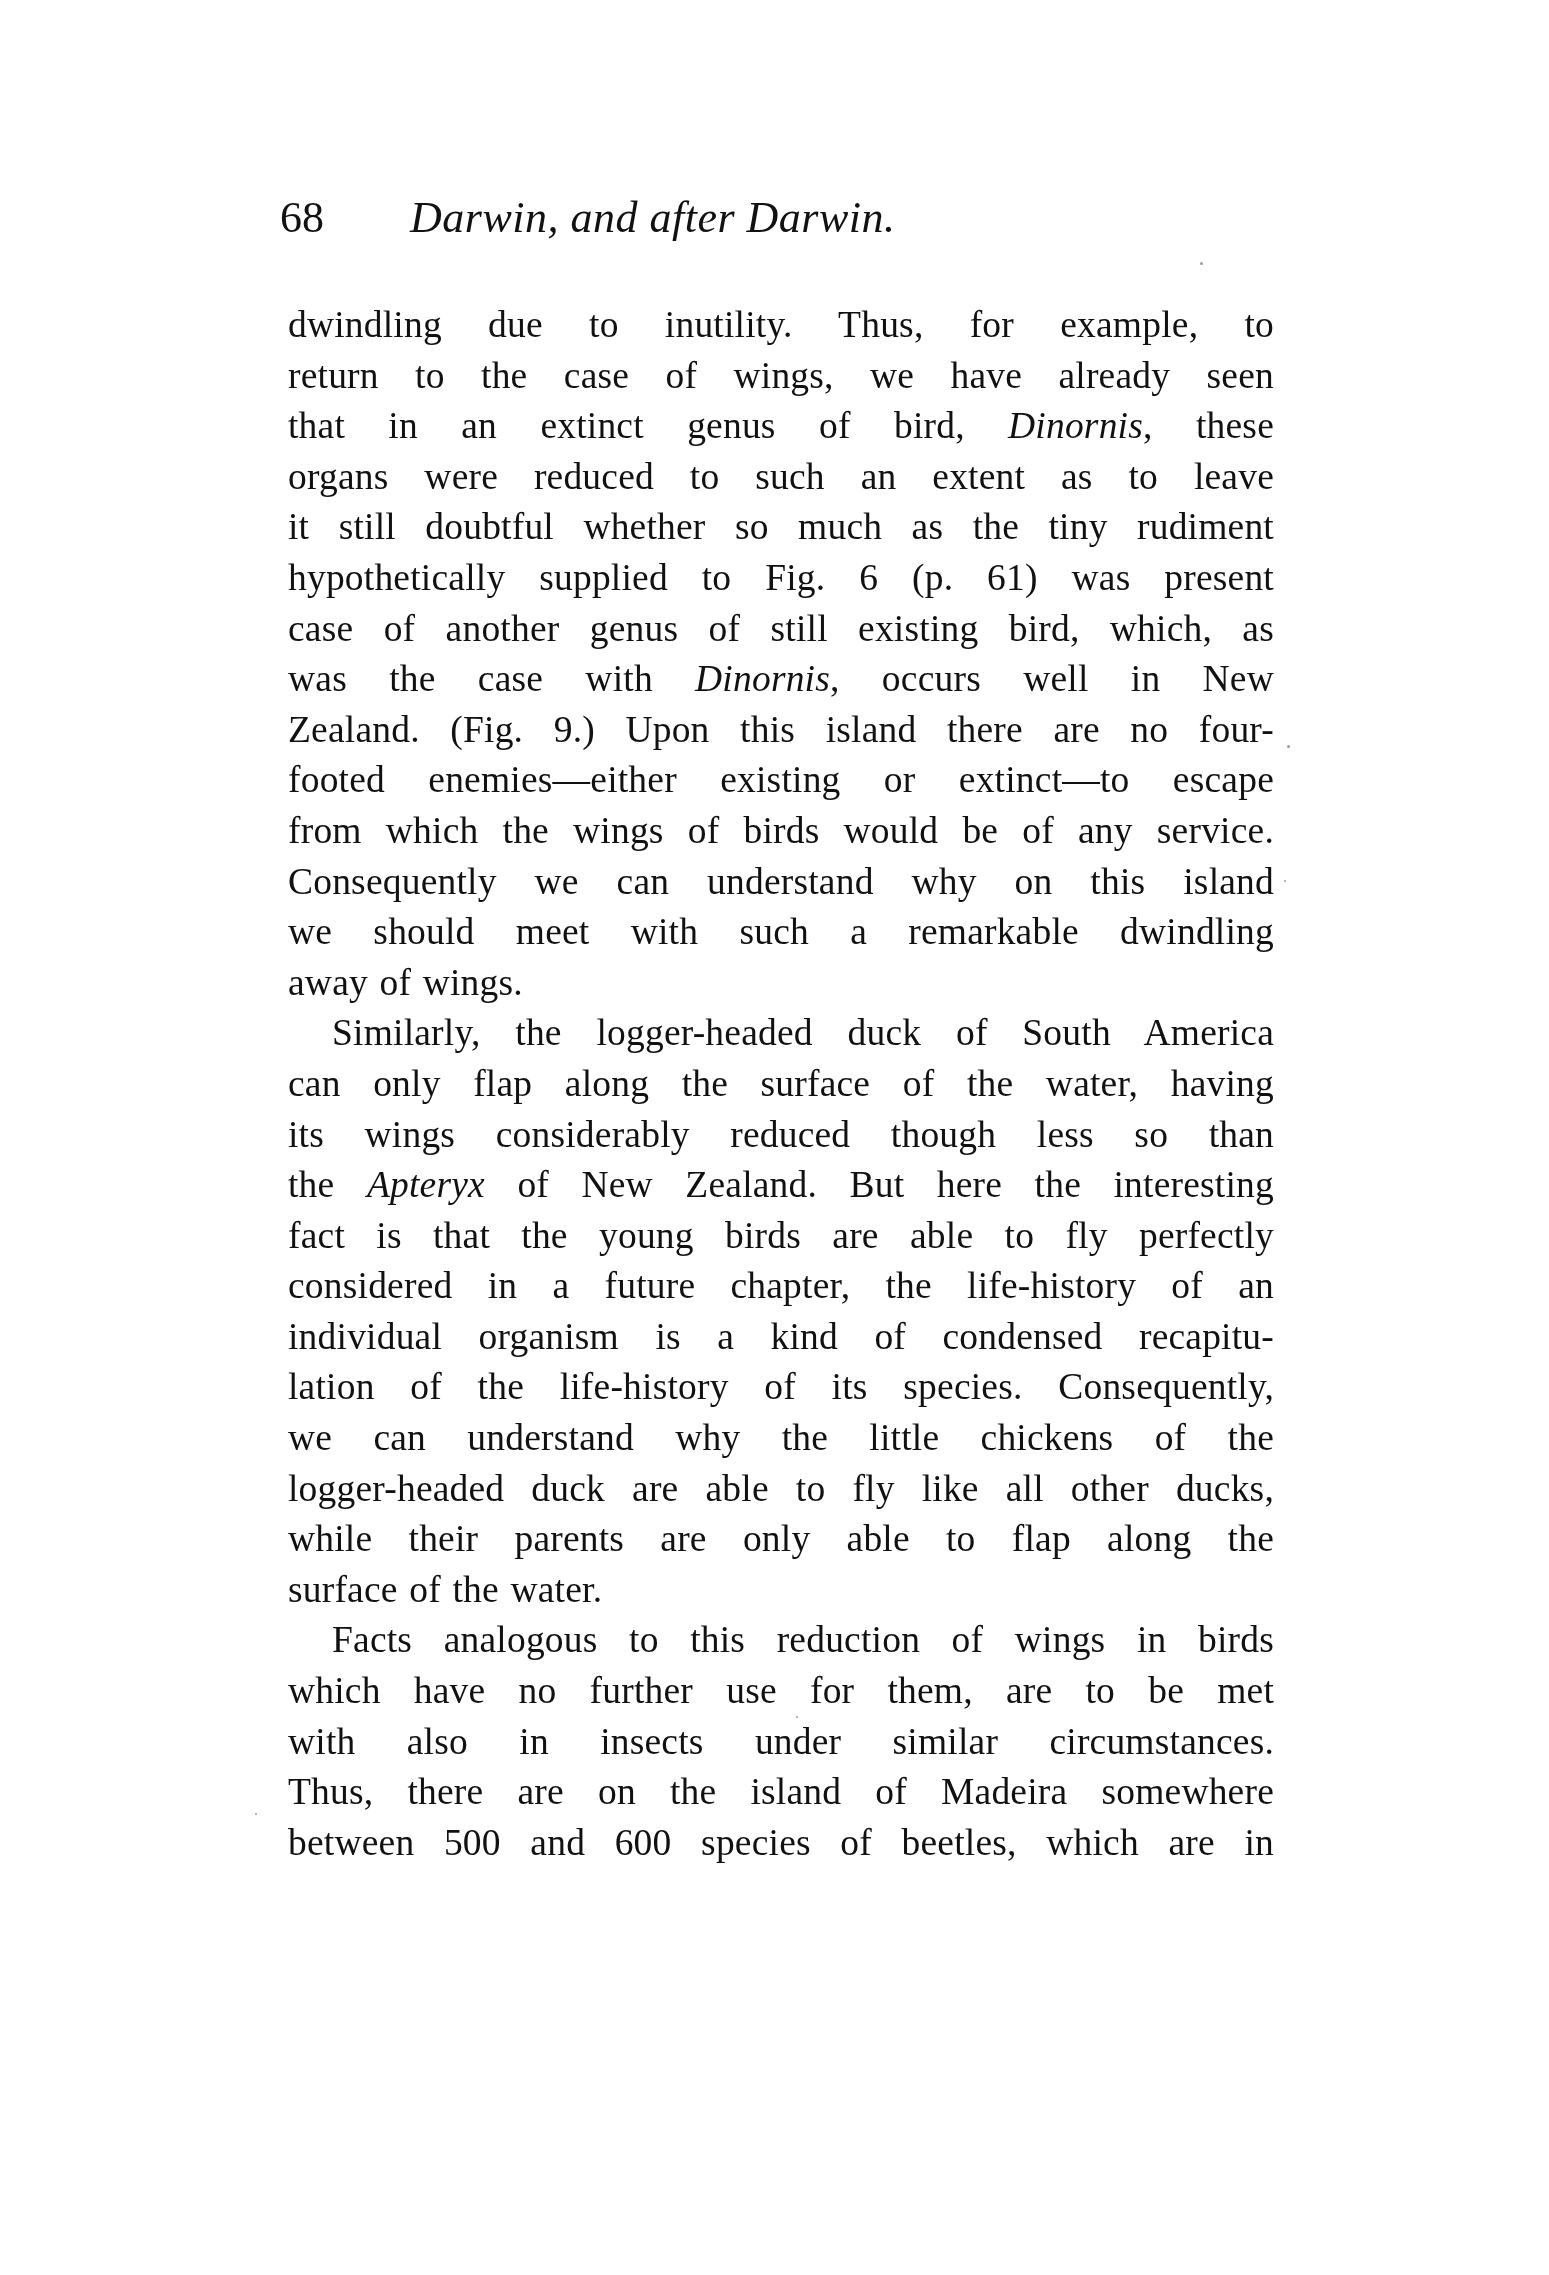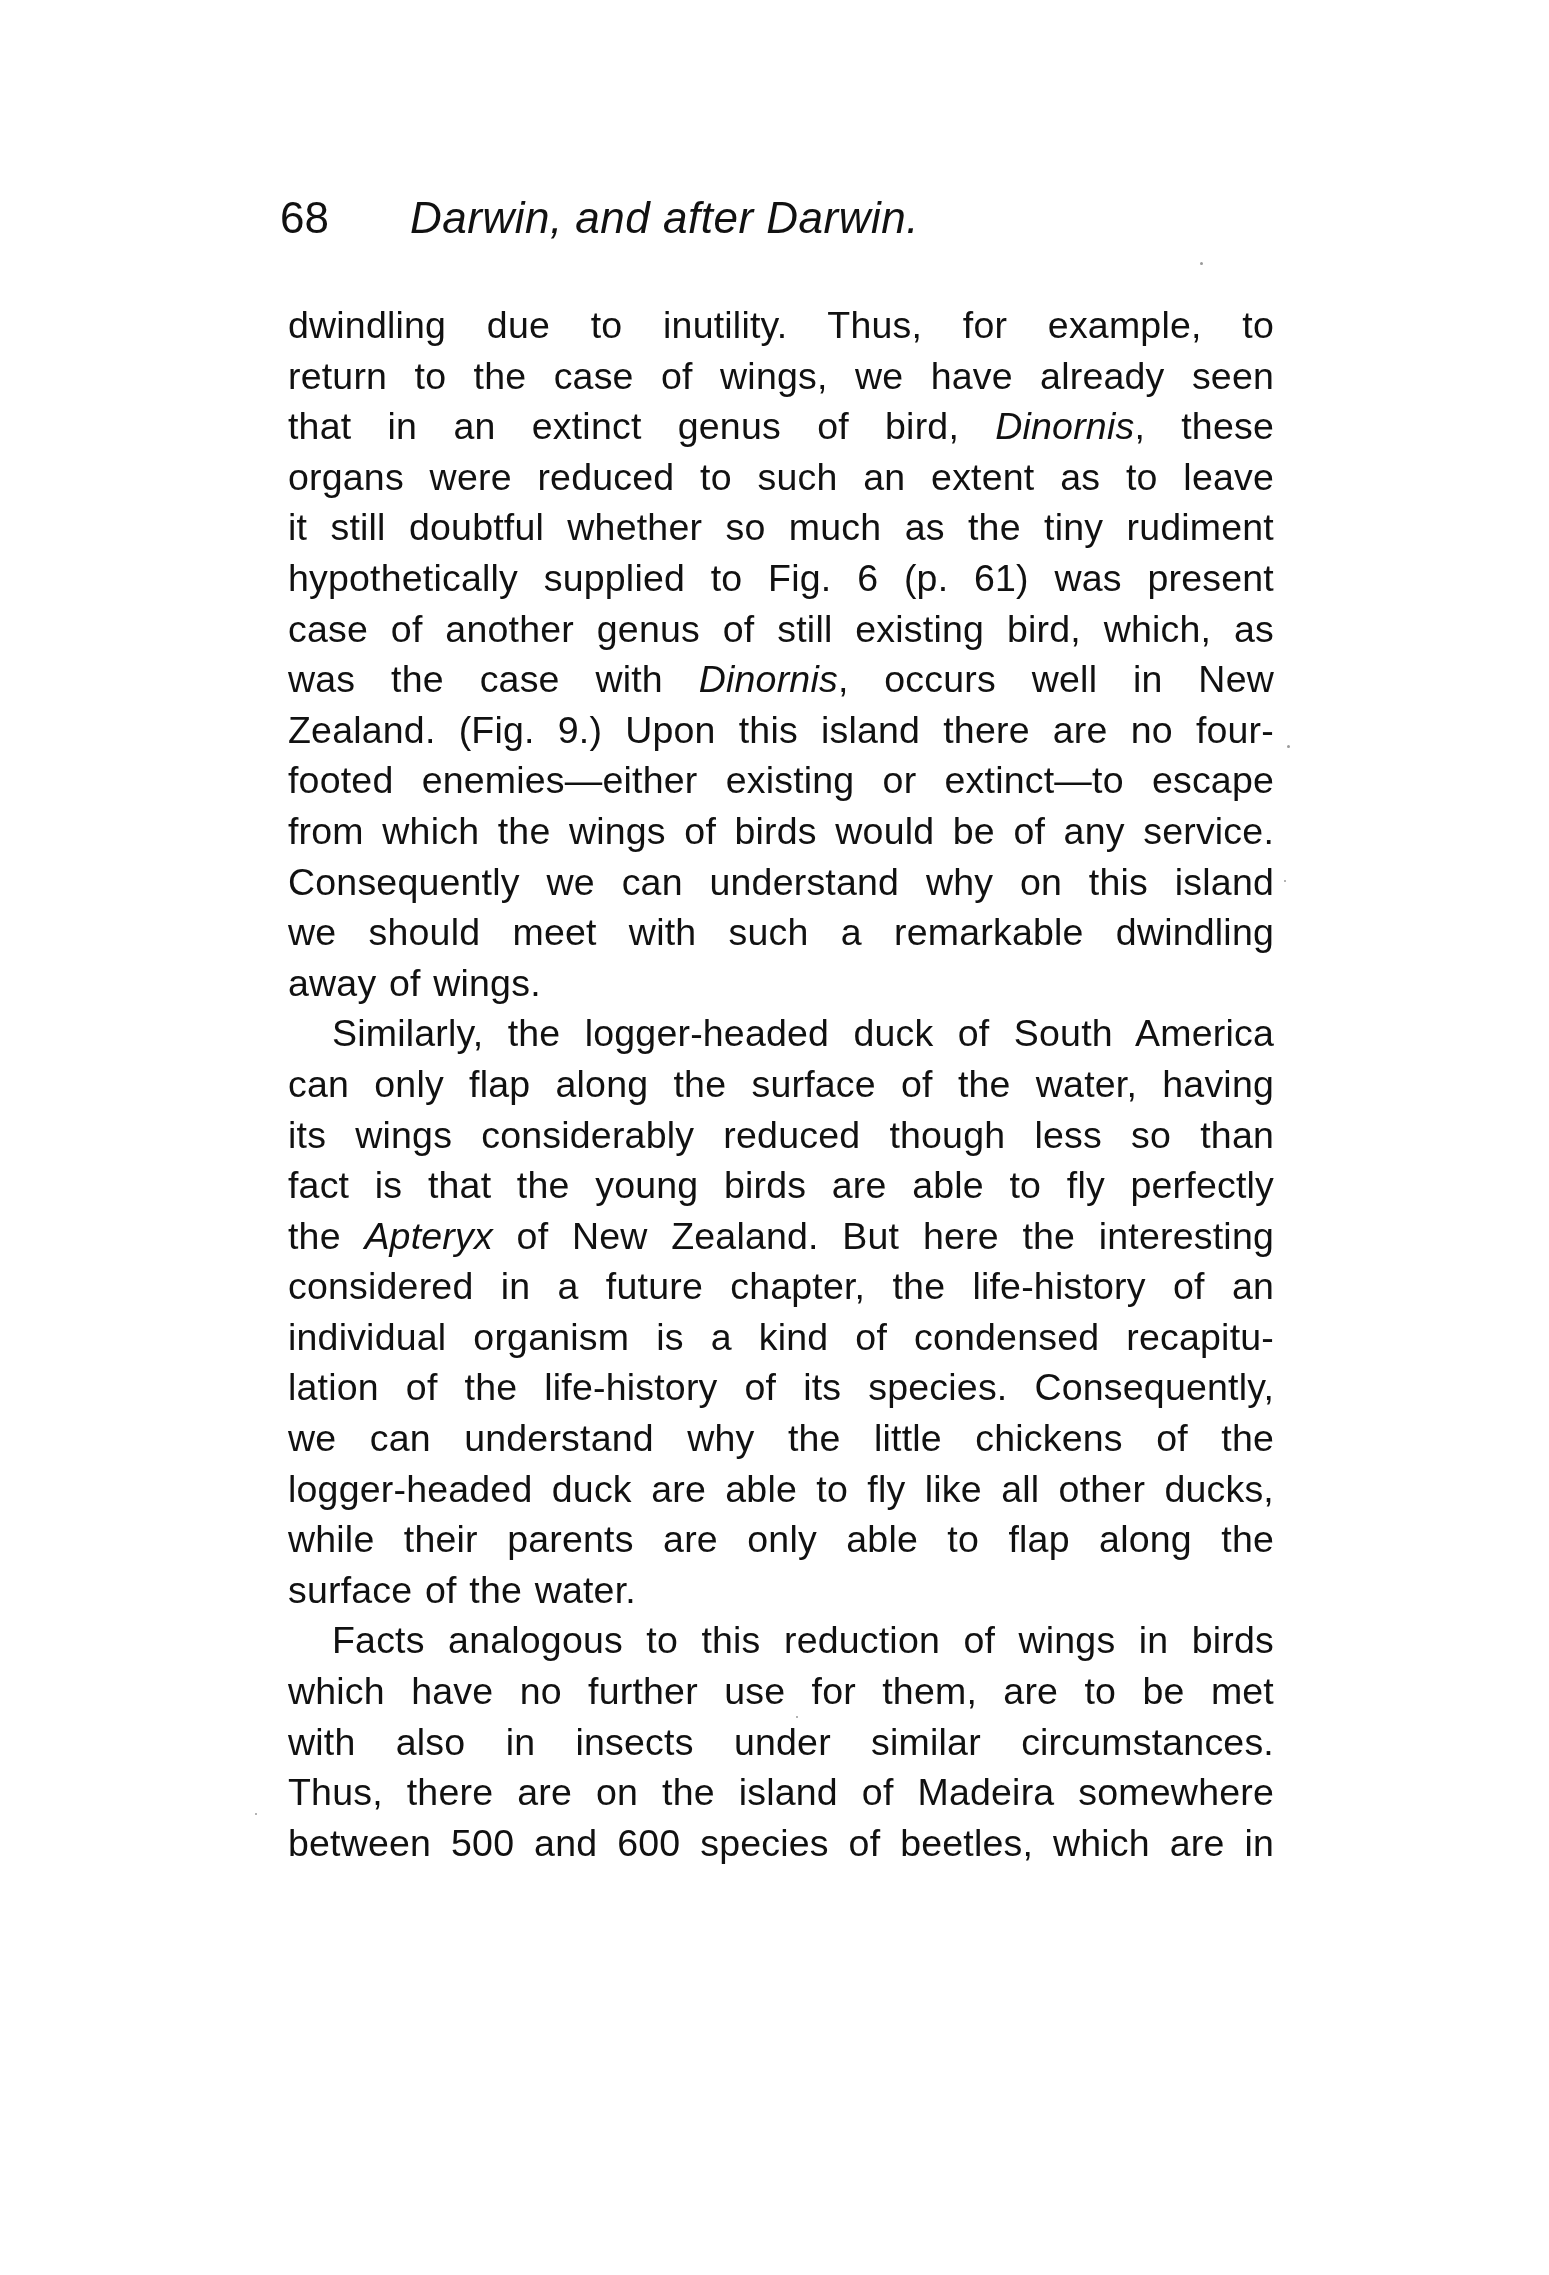--- a/index.html
+++ b/index.html
@@ -1,20 +1,20 @@
 <!DOCTYPE html>
 <html><head>
   <meta charset="utf-8">
   <style>
     html, body { margin: 0; padding: 0; background: #ffffff; }
     body { width: 1549px; height: 2275px; position: relative; overflow: hidden; }
     .page {
       position: absolute; left: 0; top: 0; width: 1549px; height: 2275px;
       background: #ffffff; color: #111111;
-      font-family: Liberation Sans, sans-serif;
+      font-family: Liberation Serif, serif;
     }
     .running-head {
       position: absolute; top: 186px; left: 280px; width: 1000px; height: 64px;
       font-size: 44px; line-height: 64px;
     }
     .page-number { position: absolute; left: 0; top: 0; }
     .running-title { position: absolute; left: 130px; top: 0; font-style: italic; letter-spacing: 0.5px; }
     .body-text {
       position: absolute; top: 300px; left: 288px; width: 986px;
       font-size: 37.5px; line-height: 50.6px; text-align: justify;
@@ -52,22 +52,22 @@
         <span class="line"><span>footed enemies—either existing or extinct—to escape</span></span>
         <span class="line"><span>from which the wings of birds would be of any service.</span></span>
         <span class="line"><span>Consequently we can understand why on this island</span></span>
         <span class="line"><span>we should meet with such a remarkable dwindling</span></span>
         <span class="line last"><span>away of wings.</span></span>
       </div>
       <div>
         <span class="line indent"><span>Similarly, the logger-headed duck of South America</span></span>
         <span class="line"><span>can only flap along the surface of the water, having</span></span>
         <span class="line"><span>its wings considerably reduced though less so than</span></span>
+        <span class="line"><span>the </span><span class="it">Apteryx</span><span> of New Zealand.  But here the interesting</span></span>
         <span class="line"><span>fact is that the young birds are able to fly perfectly</span></span>
-        <span class="line"><span>the </span><span class="it">Apteryx</span><span> of New Zealand.  But here the interesting</span></span>
         <span class="line"><span>considered in a future chapter, the life-history of an</span></span>
         <span class="line"><span>individual organism is a kind of condensed recapitu-</span></span>
         <span class="line"><span>lation of the life-history of its species.  Consequently,</span></span>
         <span class="line"><span>we can understand why the little chickens of the</span></span>
         <span class="line"><span>logger-headed duck are able to fly like all other ducks,</span></span>
         <span class="line"><span>while their parents are only able to flap along the</span></span>
         <span class="line last"><span>surface of the water.</span></span>
       </div>
       <div>
         <span class="line indent"><span>Facts analogous to this reduction of wings in birds</span></span>

